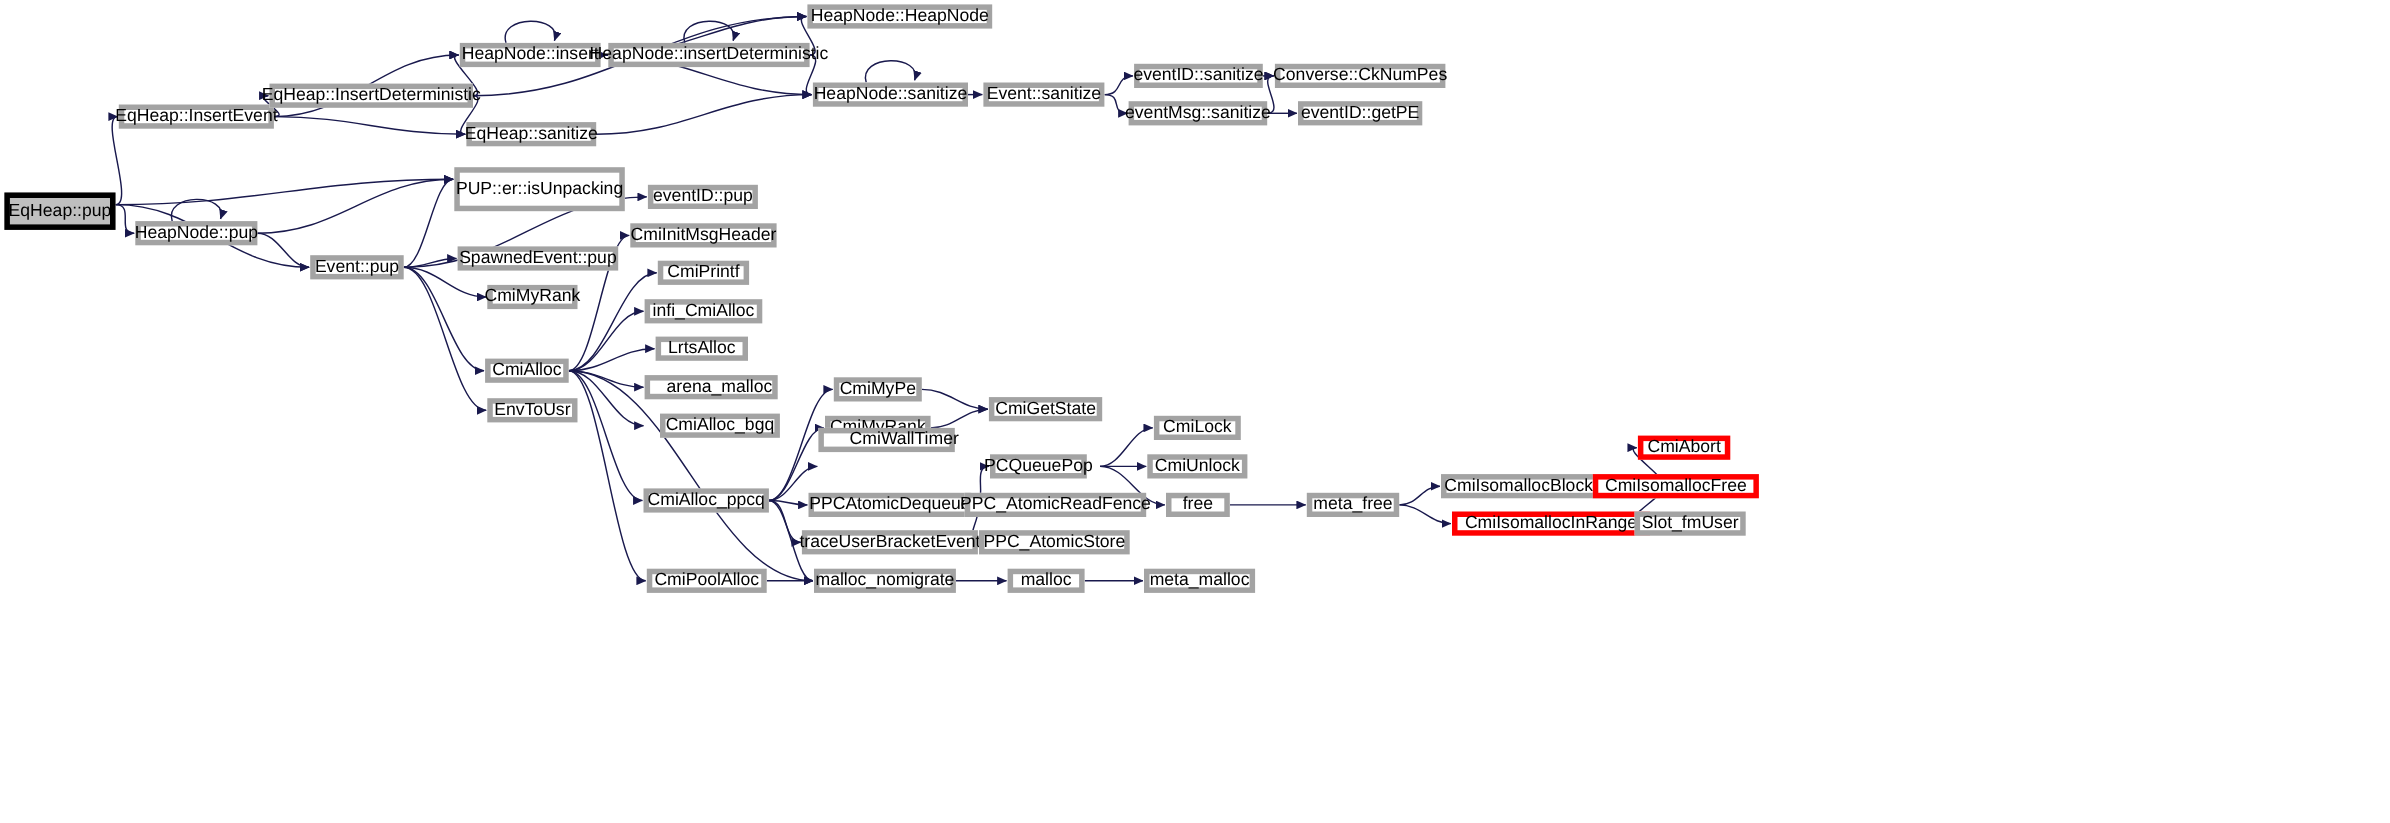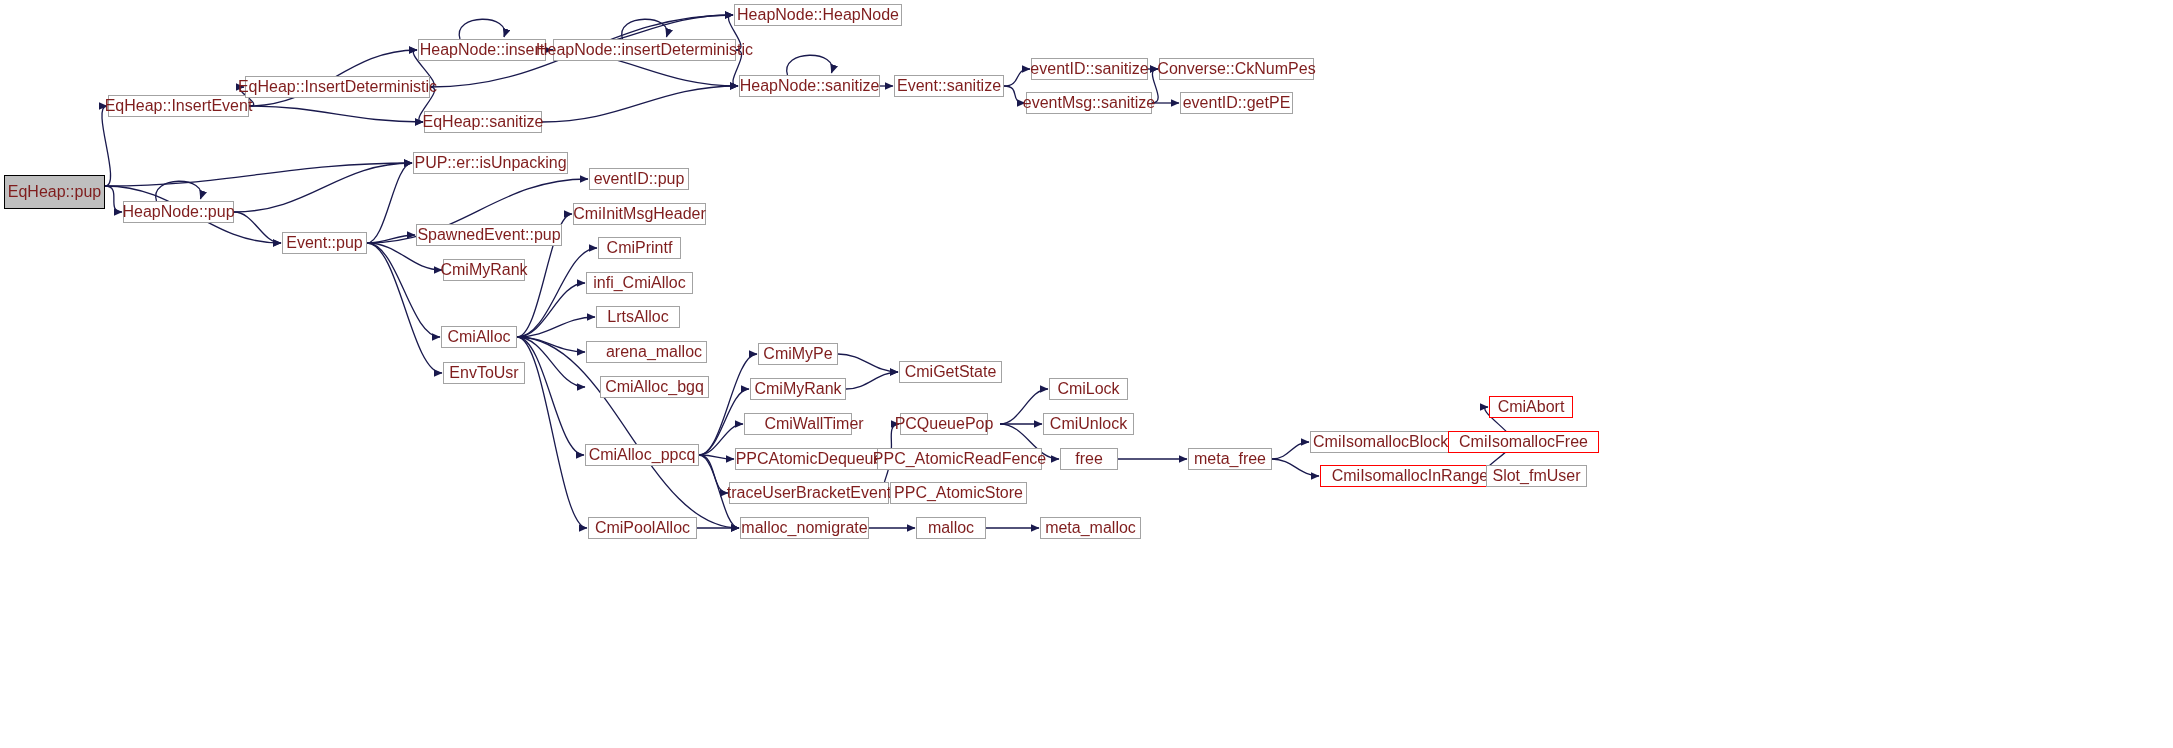--- a/index.html
+++ b/index.html
@@ -1,19 +1,19 @@
 <!DOCTYPE html>
 <html><head>
 <meta charset="utf-8">
 <style>
   html,body{margin:0;padding:0;background:#ffffff;}
   #graph{position:relative;width:2173px;height:748px;background:#ffffff;
          font-family:"Liberation Sans", sans-serif;overflow:hidden;}
-  .node{position:absolute;box-sizing:border-box;border:1px solid #a3a3a3;
-        background:#ffffff;color:#7f1d1d;font-size:16px;line-height:1;
+  .node{position:absolute;box-sizing:border-box;border:5px solid #a3a3a3;
+        background:#ffffff;color:#000000;font-size:16px;line-height:1;
         display:flex;align-items:center;justify-content:center;
         white-space:nowrap;letter-spacing:0px;}
   .node.highlight{background:#bfbfbf;border-color:#000000;}
   .node.alert{border-color:#ff0000;}
   svg.edges{position:absolute;left:0;top:0;width:2173px;height:748px;
             pointer-events:none;}
   .edge{fill:none;stroke:#19194d;stroke-width:1.3;}
   .arrow{fill:#19194d;stroke:none;}
 </style>
 </head>
@@ -96,40 +96,40 @@
       </g>
   </svg>
   <div id="node-layer">
       <div class="node highlight" style="left: 4px; top: 175px; width: 101px; height: 34px;">EqHeap::pup</div>
       <div class="node" style="left: 108px; top: 95px; width: 141px; height: 22px;">EqHeap::InsertEvent</div>
       <div class="node" style="left: 123px; top: 201px; width: 111px; height: 22px;">HeapNode::pup</div>
       <div class="node" style="left: 245px; top: 76px; width: 185px; height: 22px;">EqHeap::InsertDeterministic</div>
       <div class="node" style="left: 282px; top: 232px; width: 85px; height: 22px;">Event::pup</div>
       <div class="node" style="left: 418px; top: 39px; width: 128px; height: 22px;">HeapNode::insert</div>
       <div class="node" style="left: 424px; top: 111px; width: 118px; height: 22px;">EqHeap::sanitize</div>
-      <div class="node" style="left: 413px; top: 152px; width: 155px; height: 22px;">PUP::er::isUnpacking</div>
+      <div class="node" style="left: 413px; top: 152px; width: 155px; height: 40px;">PUP::er::isUnpacking</div>
       <div class="node" style="left: 416px; top: 224px; width: 146px; height: 22px;">SpawnedEvent::pup</div>
       <div class="node" style="left: 443px; top: 259px; width: 82px; height: 22px;">CmiMyRank</div>
       <div class="node" style="left: 441px; top: 326px; width: 76px; height: 22px;">CmiAlloc</div>
       <div class="node" style="left: 443px; top: 362px; width: 82px; height: 22px;">EnvToUsr</div>
       <div class="node" style="left: 553px; top: 39px; width: 183px; height: 22px;">HeapNode::insertDeterministic</div>
       <div class="node" style="left: 589px; top: 168px; width: 100px; height: 22px;">eventID::pup</div>
       <div class="node" style="left: 573px; top: 203px; width: 133px; height: 22px;">CmiInitMsgHeader</div>
       <div class="node" style="left: 598px; top: 237px; width: 83px; height: 22px;">CmiPrintf</div>
       <div class="node" style="left: 586px; top: 272px; width: 107px; height: 22px;">infi_CmiAlloc</div>
       <div class="node" style="left: 596px; top: 306px; width: 84px; height: 22px;">LrtsAlloc</div>
       <div class="node" style="left: 586px; top: 341px; width: 121px; height: 22px; padding-left: 15px;">arena_malloc</div>
       <div class="node" style="left: 586px; top: 376px; width: 109px; height: 22px; margin-left: 14px;">CmiAlloc_bgq</div>
       <div class="node" style="left: 585px; top: 444px; width: 114px; height: 22px;">CmiAlloc_ppcq</div>
       <div class="node" style="left: 588px; top: 517px; width: 109px; height: 22px;">CmiPoolAlloc</div>
       <div class="node" style="left: 734px; top: 4px; width: 168px; height: 22px;">HeapNode::HeapNode</div>
       <div class="node" style="left: 739px; top: 75px; width: 141px; height: 22px;">HeapNode::sanitize</div>
       <div class="node" style="left: 758px; top: 343px; width: 80px; height: 22px;">CmiMyPe</div>
       <div class="node" style="left: 750px; top: 378px; width: 96px; height: 22px;">CmiMyRank</div>
-      <div class="node" style="left: 744px; top: 413px; width: 108px; height: 22px; padding-left: 32px;">CmiWallTimer</div>
+      <div class="node" style="left: 744px; top: 389px; width: 124px; height: 22px; padding-left: 32px;">CmiWallTimer</div>
       <div class="node" style="left: 735px; top: 448px; width: 148px; height: 22px;">PPCAtomicDequeue</div>
       <div class="node" style="left: 729px; top: 482px; width: 160px; height: 22px;">traceUserBracketEvent</div>
       <div class="node" style="left: 740px; top: 517px; width: 129px; height: 22px;">malloc_nomigrate</div>
       <div class="node" style="left: 894px; top: 75px; width: 110px; height: 22px;">Event::sanitize</div>
       <div class="node" style="left: 899px; top: 361px; width: 103px; height: 22px;">CmiGetState</div>
       <div class="node" style="left: 900px; top: 413px; width: 88px; height: 22px;">PCQueuePop</div>
       <div class="node" style="left: 877px; top: 448px; width: 165px; height: 22px;">PPC_AtomicReadFence</div>
       <div class="node" style="left: 890px; top: 482px; width: 137px; height: 22px;">PPC_AtomicStore</div>
       <div class="node" style="left: 916px; top: 517px; width: 70px; height: 22px;">malloc</div>
       <div class="node" style="left: 1031px; top: 58px; width: 117px; height: 22px;">eventID::sanitize</div>

